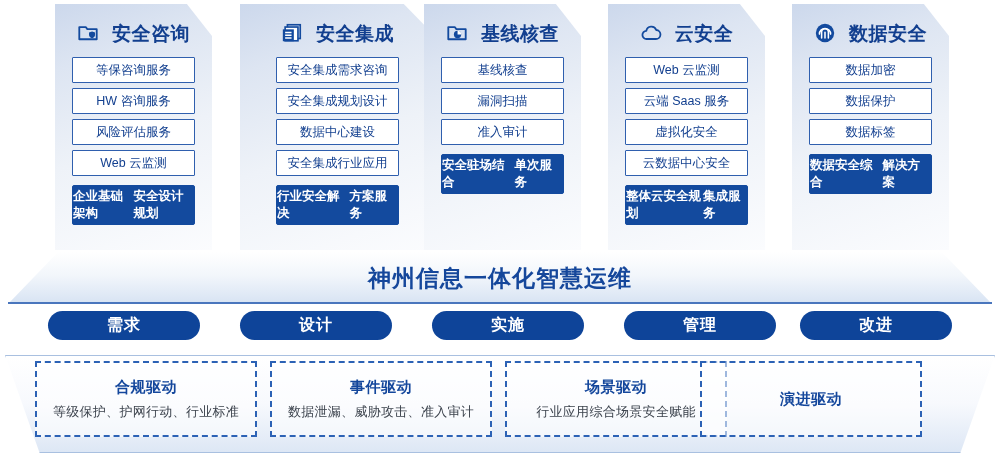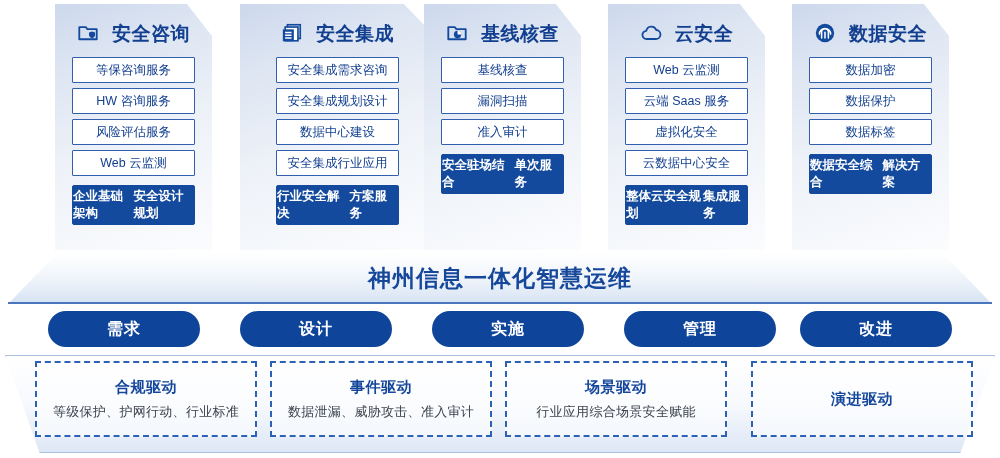--- a/index.html
+++ b/index.html
@@ -48,21 +48,21 @@
   }
   .banner-bottomline{position:absolute;left:0;bottom:0;width:100%;height:2px;background:#4a76bd;}
   .banner-text{
     position:absolute;inset:0;display:flex;align-items:center;justify-content:center;
     font-size:23px;font-weight:bold;color:#15479b;letter-spacing:1px;
   }
 
   
   #pills{position:absolute;left:0;top:311px;width:1000px;height:36px;}
   .pill{
-    position:absolute;top:0;width:150px;height:36px;border-radius:18px;
+    position:absolute;top:0;width:150px;height:29px;border-radius:18px;
     background:#0e4499;color:#ffffff;font-size:16px;font-weight:bold;
     display:flex;align-items:center;justify-content:center;letter-spacing:1px;
   }
 
   
   #bottom{position:absolute;left:5px;top:355px;width:990px;height:98px;}
   .bottom-shape{
     position:absolute;inset:0;
     background:linear-gradient(180deg,#ffffff 0%,#f7f9fd 50%,#dde7f5 100%);
     border:1px solid #a9c0e0;
@@ -223,17 +223,17 @@
         <div class="driver-sub">等级保护、护网行动、行业标准</div>
       </div>
       <div class="driver" style="left: 265px; width: 222px;">
         <div class="driver-title">事件驱动</div>
         <div class="driver-sub">数据泄漏、威胁攻击、准入审计</div>
       </div>
       <div class="driver" style="left: 500px; width: 222px;">
         <div class="driver-title">场景驱动</div>
         <div class="driver-sub">行业应用综合场景安全赋能</div>
       </div>
-      <div class="driver" style="left: 746px; width: 222px;">
+      <div class="driver" style="left: 695px; width: 222px;">
         <div class="driver-title">演进驱动</div>
       </div>
     </div>
 </div>
 
 </body></html>

